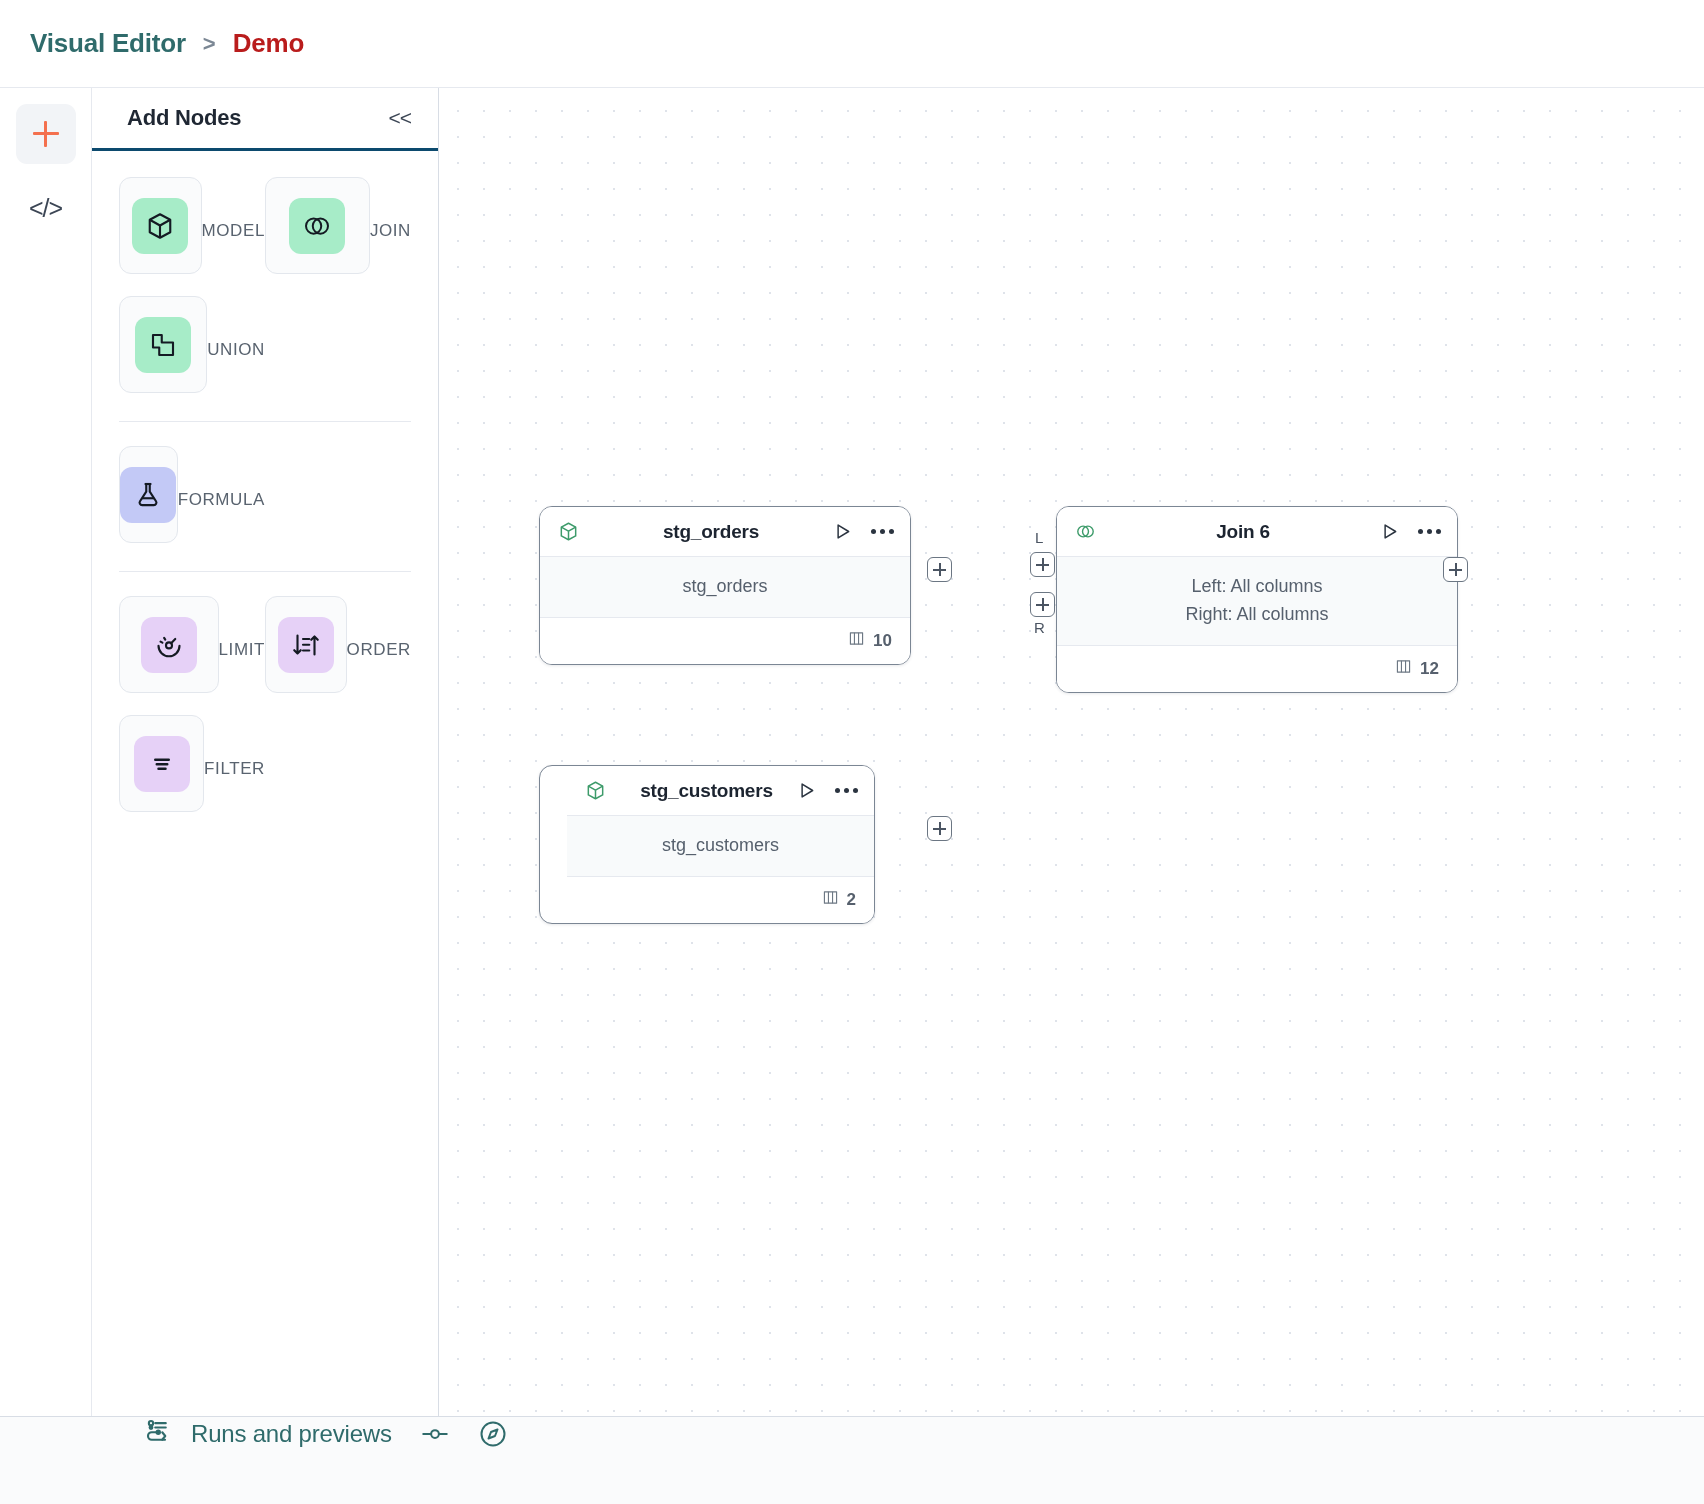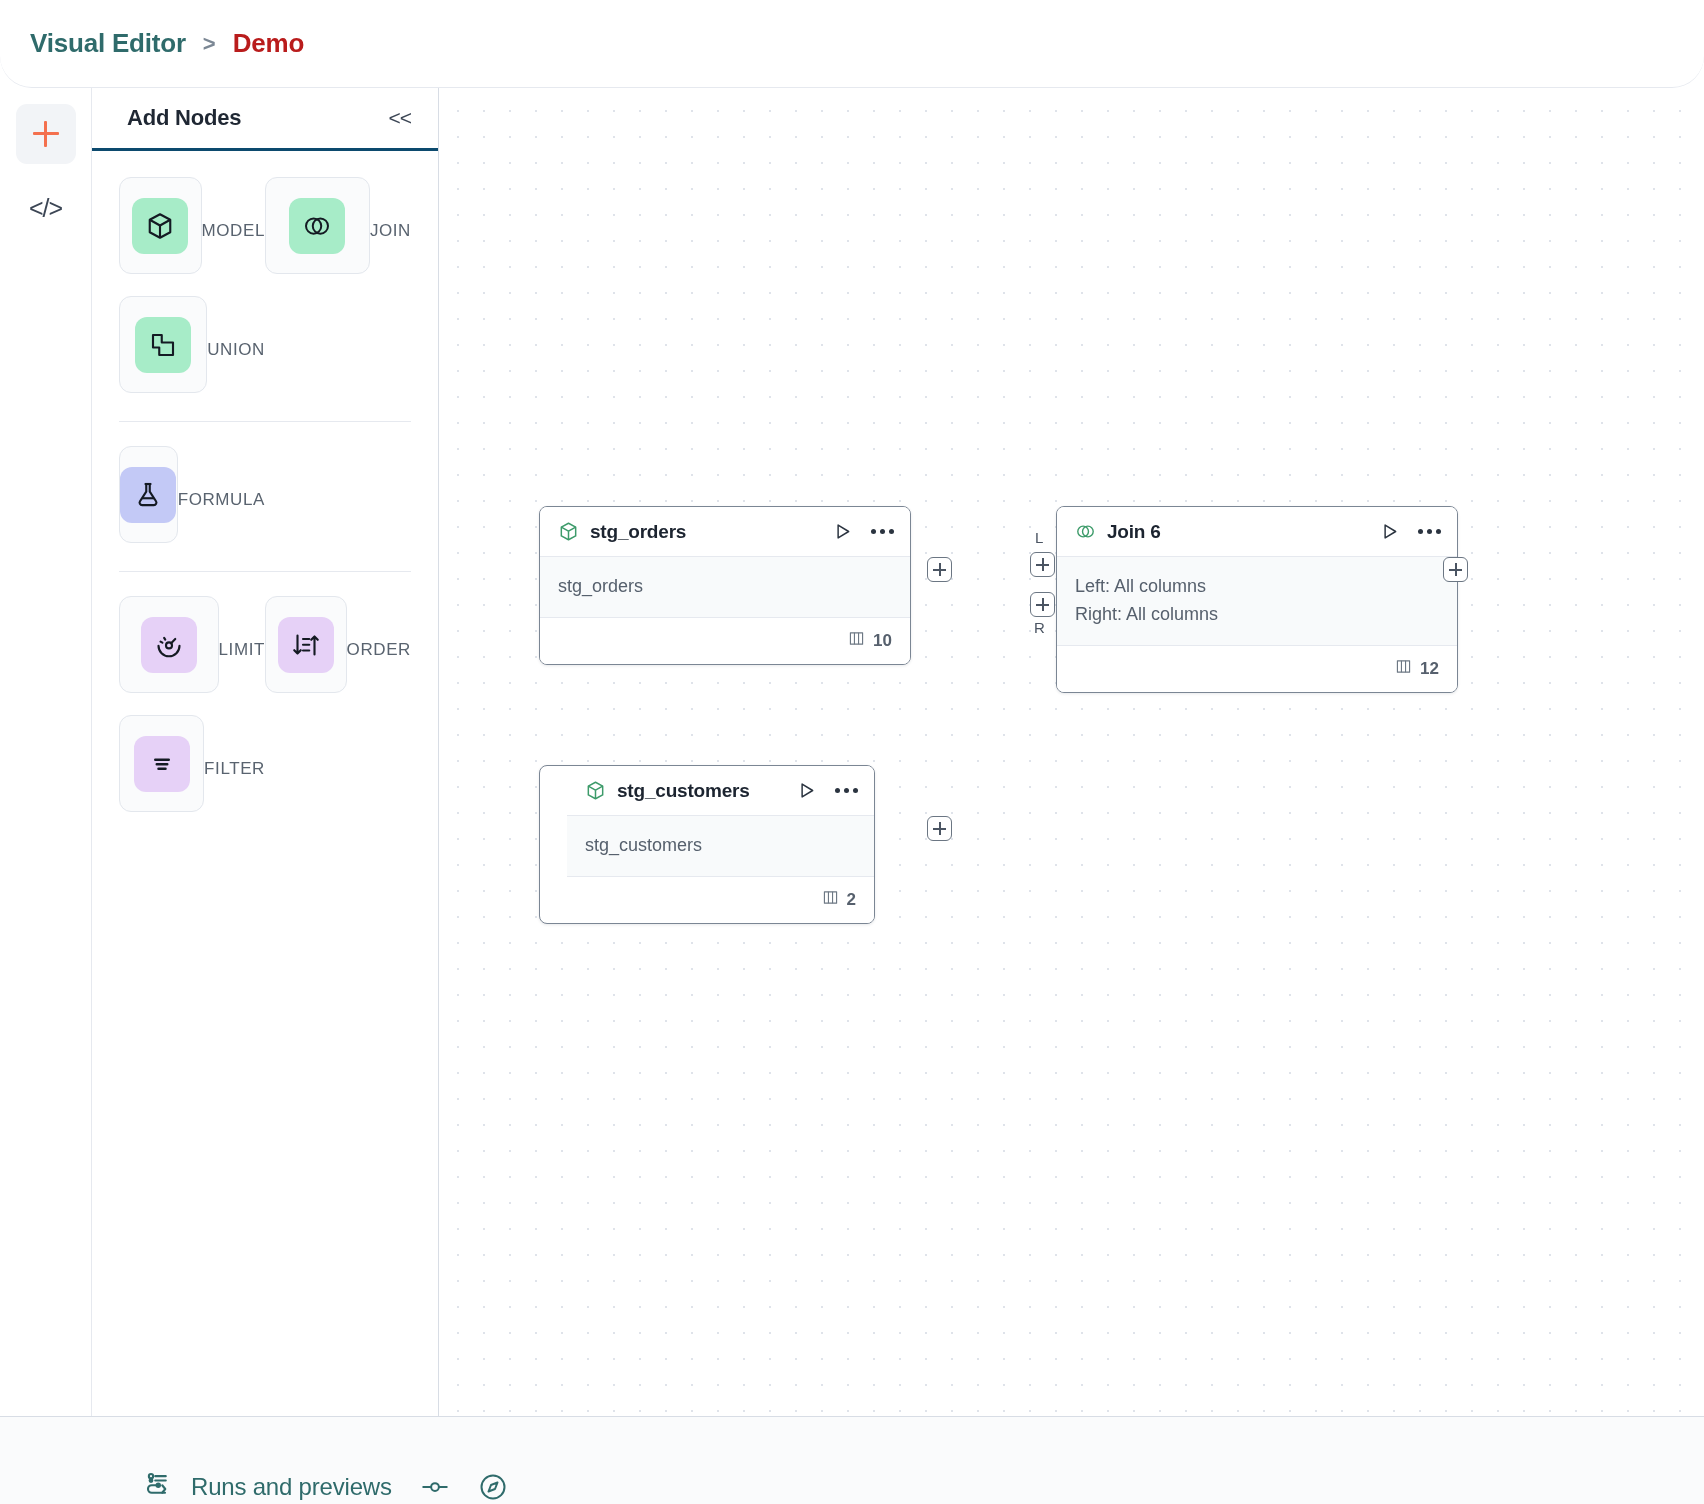--- a/index.html
+++ b/index.html
@@ -14,21 +14,20 @@
   
   .app { width: 1704px; height: 1504px; display: flex; flex-direction: column; }
 
   
   .topbar {
     height: 88px; flex: 0 0 88px;
     display: flex; align-items: center;
     padding-left: 30px;
     background: #ffffff;
     border-bottom: 1px solid #e6e9ef;
-    border-radius: 32px;
   }
   .crumb-root {
     font-size: 26px; font-weight: 700; letter-spacing: -0.2px;
     color: #2f6b6b; cursor: pointer;
   }
   .crumb-sep {
     font-size: 22px; color: #7b8794; margin: 0 17px; font-weight: 600;
   }
   .crumb-leaf {
     font-size: 26px; font-weight: 700; letter-spacing: -0.2px; color: #b91c1c;
@@ -121,23 +120,24 @@
     background-position: 6px 10px;
     overflow: hidden;
   }
   .edges { position: absolute; inset: 0; pointer-events: none; }
 
   
   .fnode {
     position: absolute;
     background: #ffffff;
     border: 1px solid #7b8694;
-    border-radius: 8px;
+    border-radius: 13px;
     box-shadow: 0 1px 3px rgba(30,40,60,0.10);
     overflow: hidden;
+    text-align: center;
   }
   .fnode-head {
     height: 50px; display: flex; align-items: center;
     padding: 0 16px 0 18px; background: #ffffff;
     border-bottom: 1px solid #e6e9ef;
   }
   .fnode-ico { width: 21px; height: 21px; margin-right: 11px; flex: 0 0 21px;
                display: flex; align-items: center; justify-content: center; }
   .fnode-title { font-size: 19px; font-weight: 700; color: #1c2430; letter-spacing: -0.2px; flex: 1; }
   .fnode-act { display: flex; align-items: center; gap: 18px; }
@@ -172,21 +172,21 @@
   .handle .hp::after  { top: 6px; left: 0; width: 13px; height: 1.6px; }
   .handle-tag {
     position: absolute; font-size: 15px; color: #4a5462; z-index: 5;
   }
 
   
   .bottombar {
     height: 88px; flex: 0 0 88px;
     background: #fafbfc;
     border-top: 1px solid #d8dde5;
-    display: flex; align-items: flex-end;
+    display: flex; align-items: flex-start;
     padding-left: 92px;
   }
   .bb-inner { display: flex; align-items: center; padding-left: 52px; gap: 28px; }
   .runs-btn {
     display: flex; align-items: center; gap: 17px; cursor: pointer;
   }
   .runs-label { font-size: 24px; color: #2f6b6b; letter-spacing: -0.2px; }
   .bb-icon { cursor: pointer; display: flex; align-items: center; }
 </style>
 </head>

